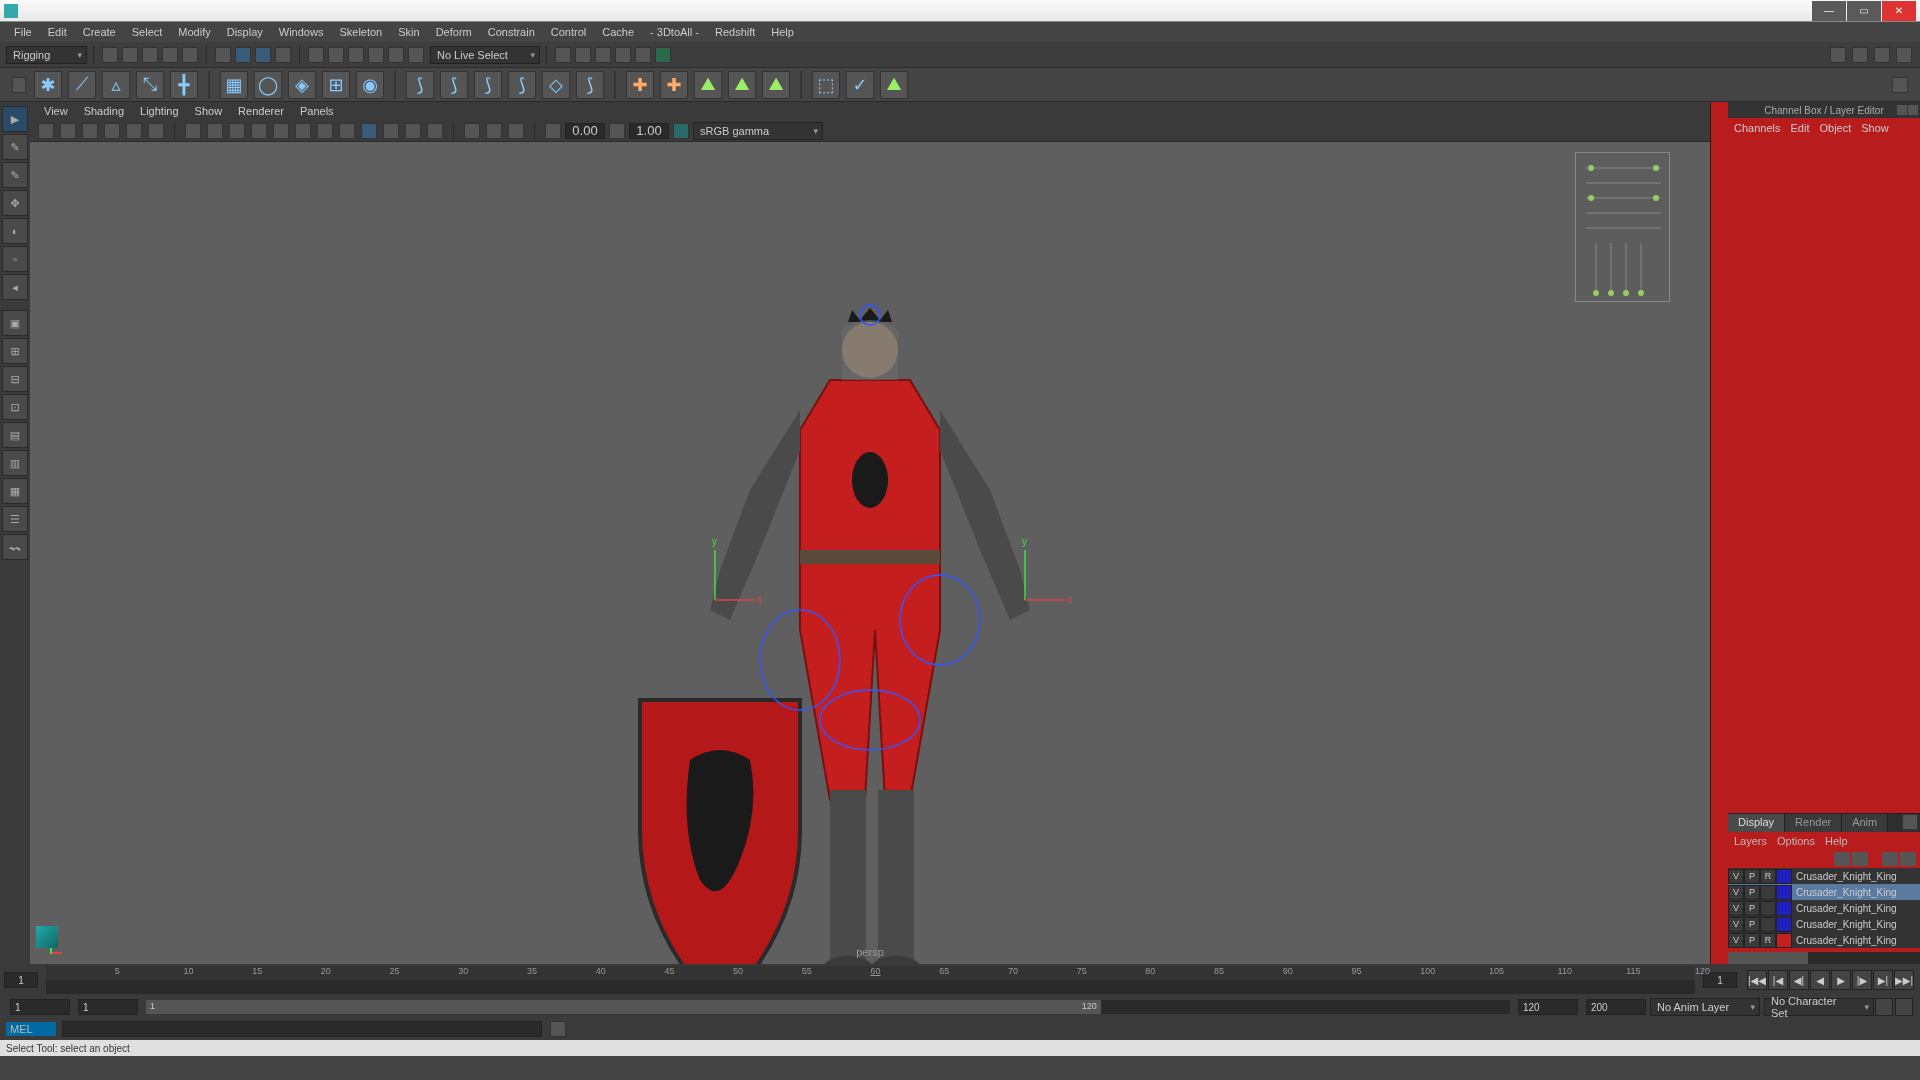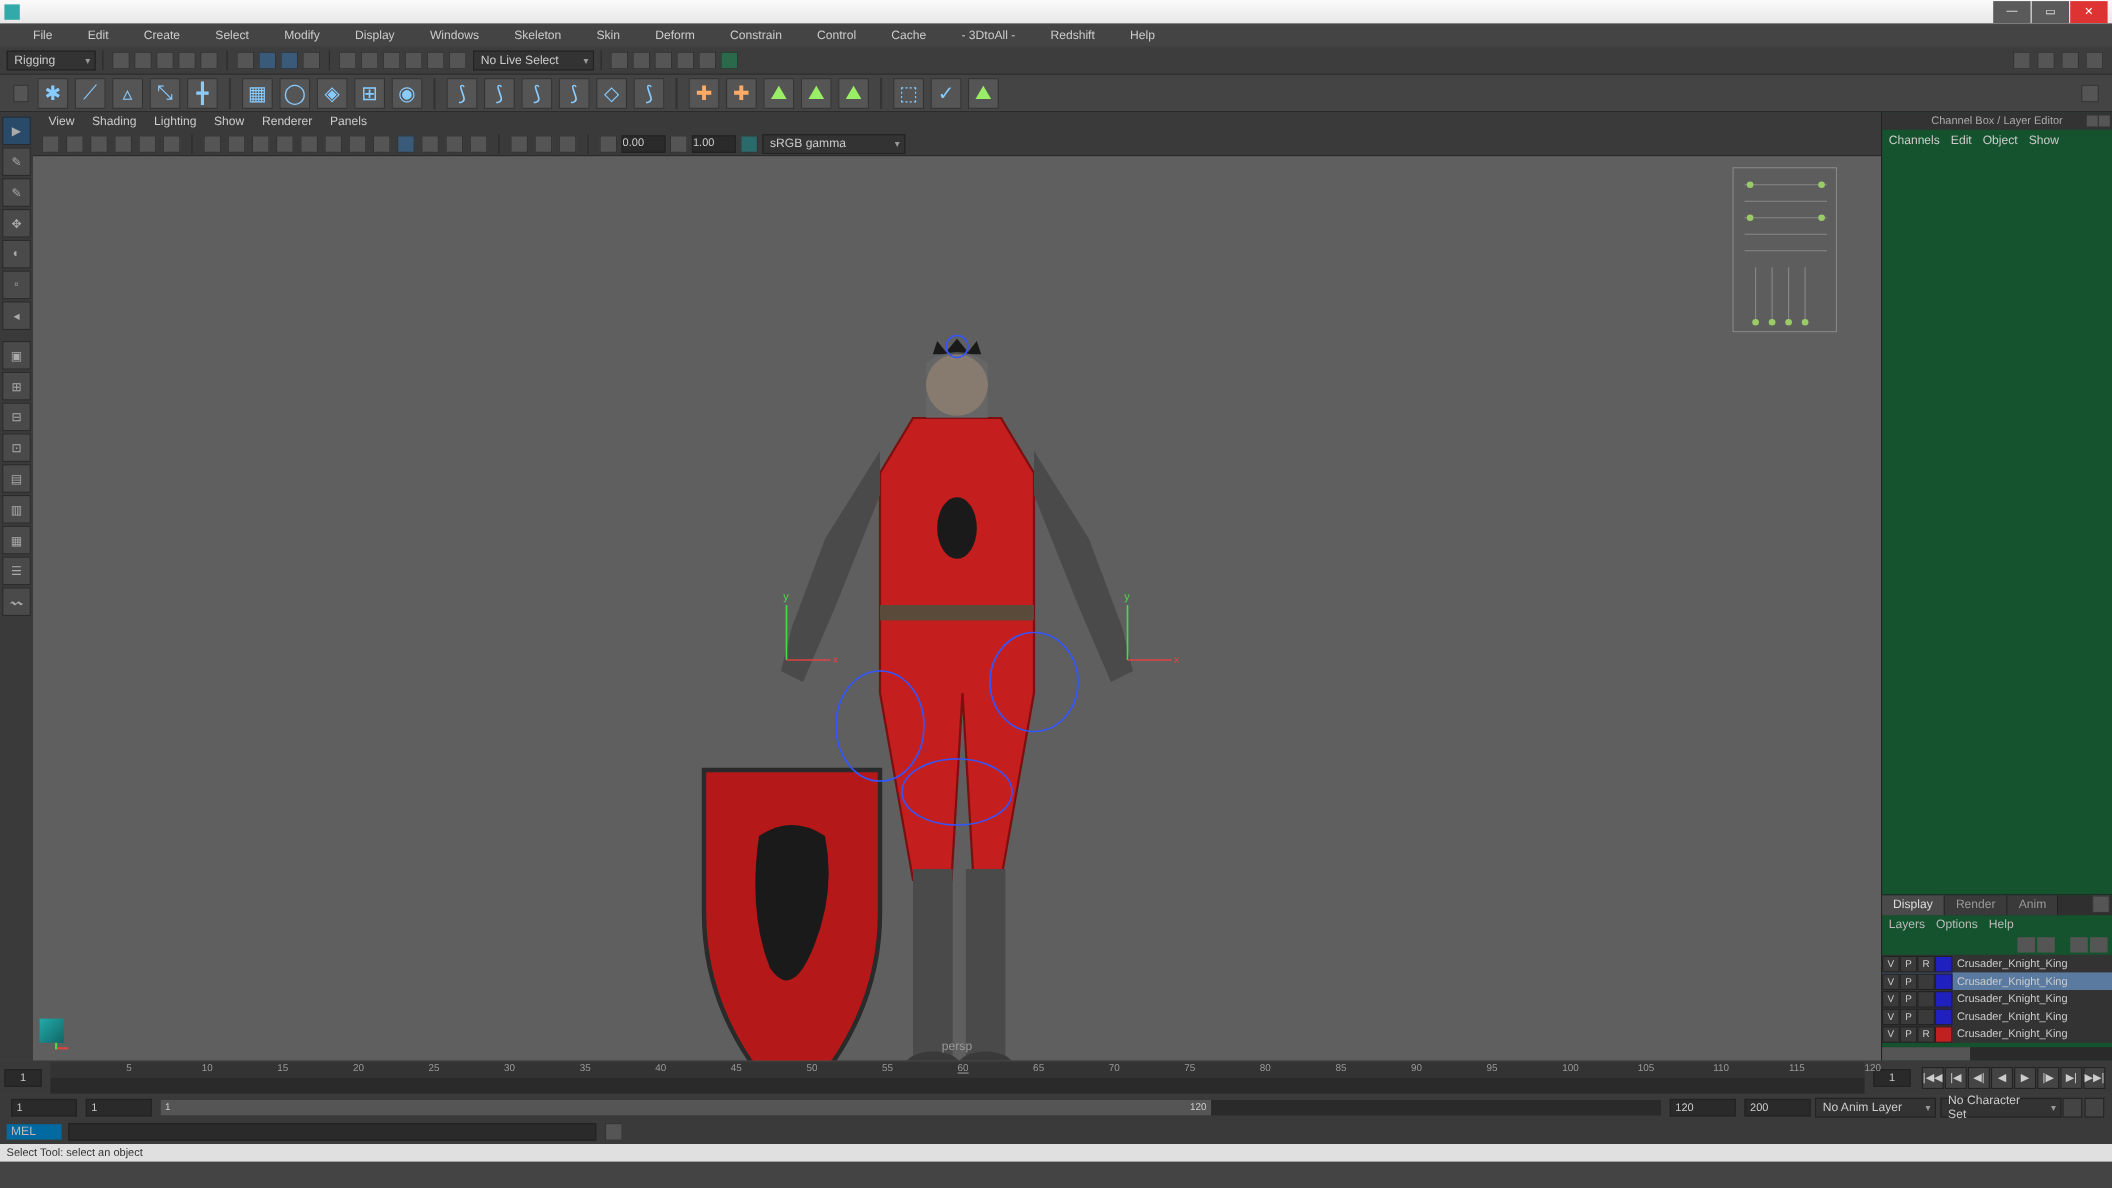--- a/index.html
+++ b/index.html
@@ -4,51 +4,51 @@
 <style>
 * { margin:0; padding:0; box-sizing:border-box; font-family:Tahoma,Arial,sans-serif; user-select:none; }
 body { background:#444; color:#bbb; font-size:11px; width:1920px; height:1080px; overflow:hidden; position:relative; }
 .titlebar { background:linear-gradient(#fafafa,#e8e8e8); height:22px; display:flex; align-items:center; padding:0 4px; color:#222; border-bottom:1px solid #888; }
 .titlebar .logo { width:14px; height:14px; background:#3aa; margin-right:6px; }
 .titlebar .winbtns { margin-left:auto; display:flex; }
 .titlebar .winbtn { width:34px; height:20px; display:flex; align-items:center; justify-content:center; font-size:10px; }
 .titlebar .winbtn.min,.titlebar .winbtn.max { background:#5a5a5a; color:#eee; margin-left:1px; }
 .titlebar .winbtn.close { background:#d33; color:#fff; margin-left:1px; }
 .menubar { background:#444; height:20px; display:flex; align-items:center; padding:0 6px; gap:0; }
-.menubar .mi { padding:2px 8px; color:#ccc;margin-left:16px; }
+.menubar .mi { padding:2px 8px; color:#ccc; }
 .shelfrow { background:#3d3d3d; height:26px; display:flex; align-items:center; padding:0 6px; border-bottom:1px solid #2a2a2a; }
 .dropdown { background:#333; border:1px solid #222; padding:1px 18px 1px 6px; color:#ccc; position:relative; font-size:11px; height:18px; display:flex; align-items:center; }
 .dropdown::after { content:"▾"; position:absolute; right:4px; font-size:9px; color:#999; }
 .sep { width:1px; height:18px; background:#2a2a2a; margin:0 6px; }
 .ticon { width:18px; height:18px; background:#555; margin:0 2px; border:1px solid #333; }
 .ticon.sm { width:16px; height:16px; }
 .ticon.blue { background:#3a5a7a; }
 .iconrow { background:#444; height:34px; display:flex; align-items:center; padding:0 10px; gap:6px; border-bottom:1px solid #2a2a2a; }
 .bigicon { width:28px; height:28px; background:#555; border:1px solid #333; display:flex; align-items:center; justify-content:center; color:#8cf; font-size:18px; }
 .bigicon.green { color:#9e6; }
 .bigicon.orange { color:#fa6; }
 .vsep { width:2px; height:28px; background:#333; margin:0 4px; }
 .main { display:flex; height:calc(100% - 22px - 20px - 26px - 34px - 56px - 22px - 22px - 16px); }
 .toolbar-left { width:30px; background:#3a3a3a; display:flex; flex-direction:column; align-items:center; padding-top:4px; gap:2px; }
 .tlbtn { width:26px; height:26px; background:#4a4a4a; border:1px solid #2a2a2a; display:flex; align-items:center; justify-content:center; color:#aaa; }
 .tlbtn.sel { background:#2a4a6a; }
 .viewport-area { flex:1; display:flex; flex-direction:column; background:#3a3a3a; }
 .vp-menu { height:18px; background:#3a3a3a; display:flex; align-items:center; padding:0 6px; gap:0; }
 .vp-menu .mi { padding:1px 8px; color:#ccc; }
 .vp-toolbar { height:22px; background:#3a3a3a; display:flex; align-items:center; padding:0 6px; gap:2px; border-bottom:1px solid #2a2a2a; }
-.numfield { background:#2a2a2a; border:1px solid #222; width:40px; height:16px; color:#ccc; font-size:10px; }
+.numfield { background:#2a2a2a; border:1px solid #222; width:40px; height:16px; color:#ccc; font-size:13px; text-align:center; }
 .viewport { flex:1; background:#5f5f5f; position:relative; overflow:hidden; }
 .persp-label { position:absolute; bottom:6px; left:50%; transform:translateX(-50%); color:#999; font-size:11px; }
 .axis-widget { position:absolute; bottom:10px; left:20px; width:40px; height:40px; }
 .axis-widget .x { position:absolute; bottom:0; left:0; width:12px; height:2px; background:#d44; }
 .axis-widget .y { position:absolute; bottom:0; left:0; width:2px; height:12px; background:#4d4; }
 .maya-logo { position:absolute; bottom:6px; left:-14px; width:22px; height:22px; background:linear-gradient(135deg,#2aa,#166); }
 .character { position:absolute; left:50%; top:148px; transform:translateX(-50%); }
 .slider-panel { position:absolute; right:40px; top:10px; width:95px; height:150px; border:1px solid #888; background:rgba(90,90,90,.3); }
-.right-panel { width:210px; background:#14532d; border-left:1px solid #222; display:flex; flex-direction:column; }
+.right-panel { width:210px; background:#b91c1c; border-left:1px solid #222; display:flex; flex-direction:column;padding-left:17px; }
 .panel-header { height:16px; background:#333; color:#aaa; font-size:10px; display:flex; align-items:center; justify-content:center; position:relative; }
 .panel-header .ctrl { position:absolute; right:2px; display:flex; gap:1px; }
 .panel-header .ctrl div { width:10px; height:10px; background:#555; }
 .ch-row { height:20px; display:flex; align-items:center; padding:0 6px; gap:10px; }
 .ch-row .tab { color:#ccc; }
 .spacer { flex:1; }
 .layer-section { border-top:1px solid #222; }
 .layer-tabs { display:flex; height:18px; background:#2f2f2f; }
 .layer-tab { padding:2px 10px; background:#3a3a3a; border-right:1px solid #222; color:#999; }
 .layer-tab.active { background:#4a4a4a; color:#ddd; }

